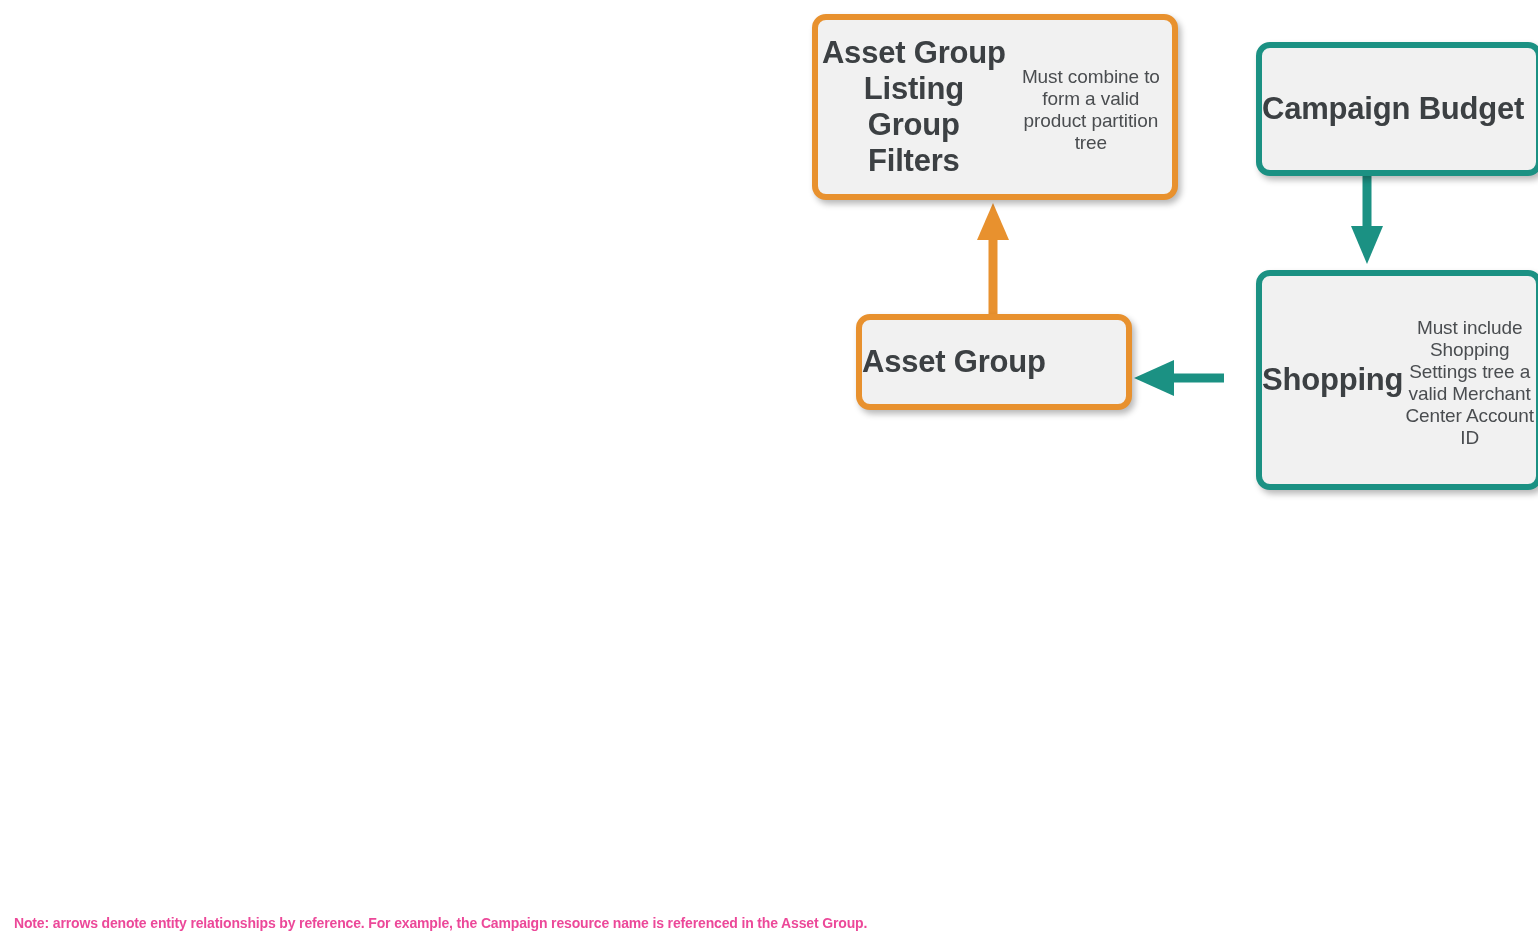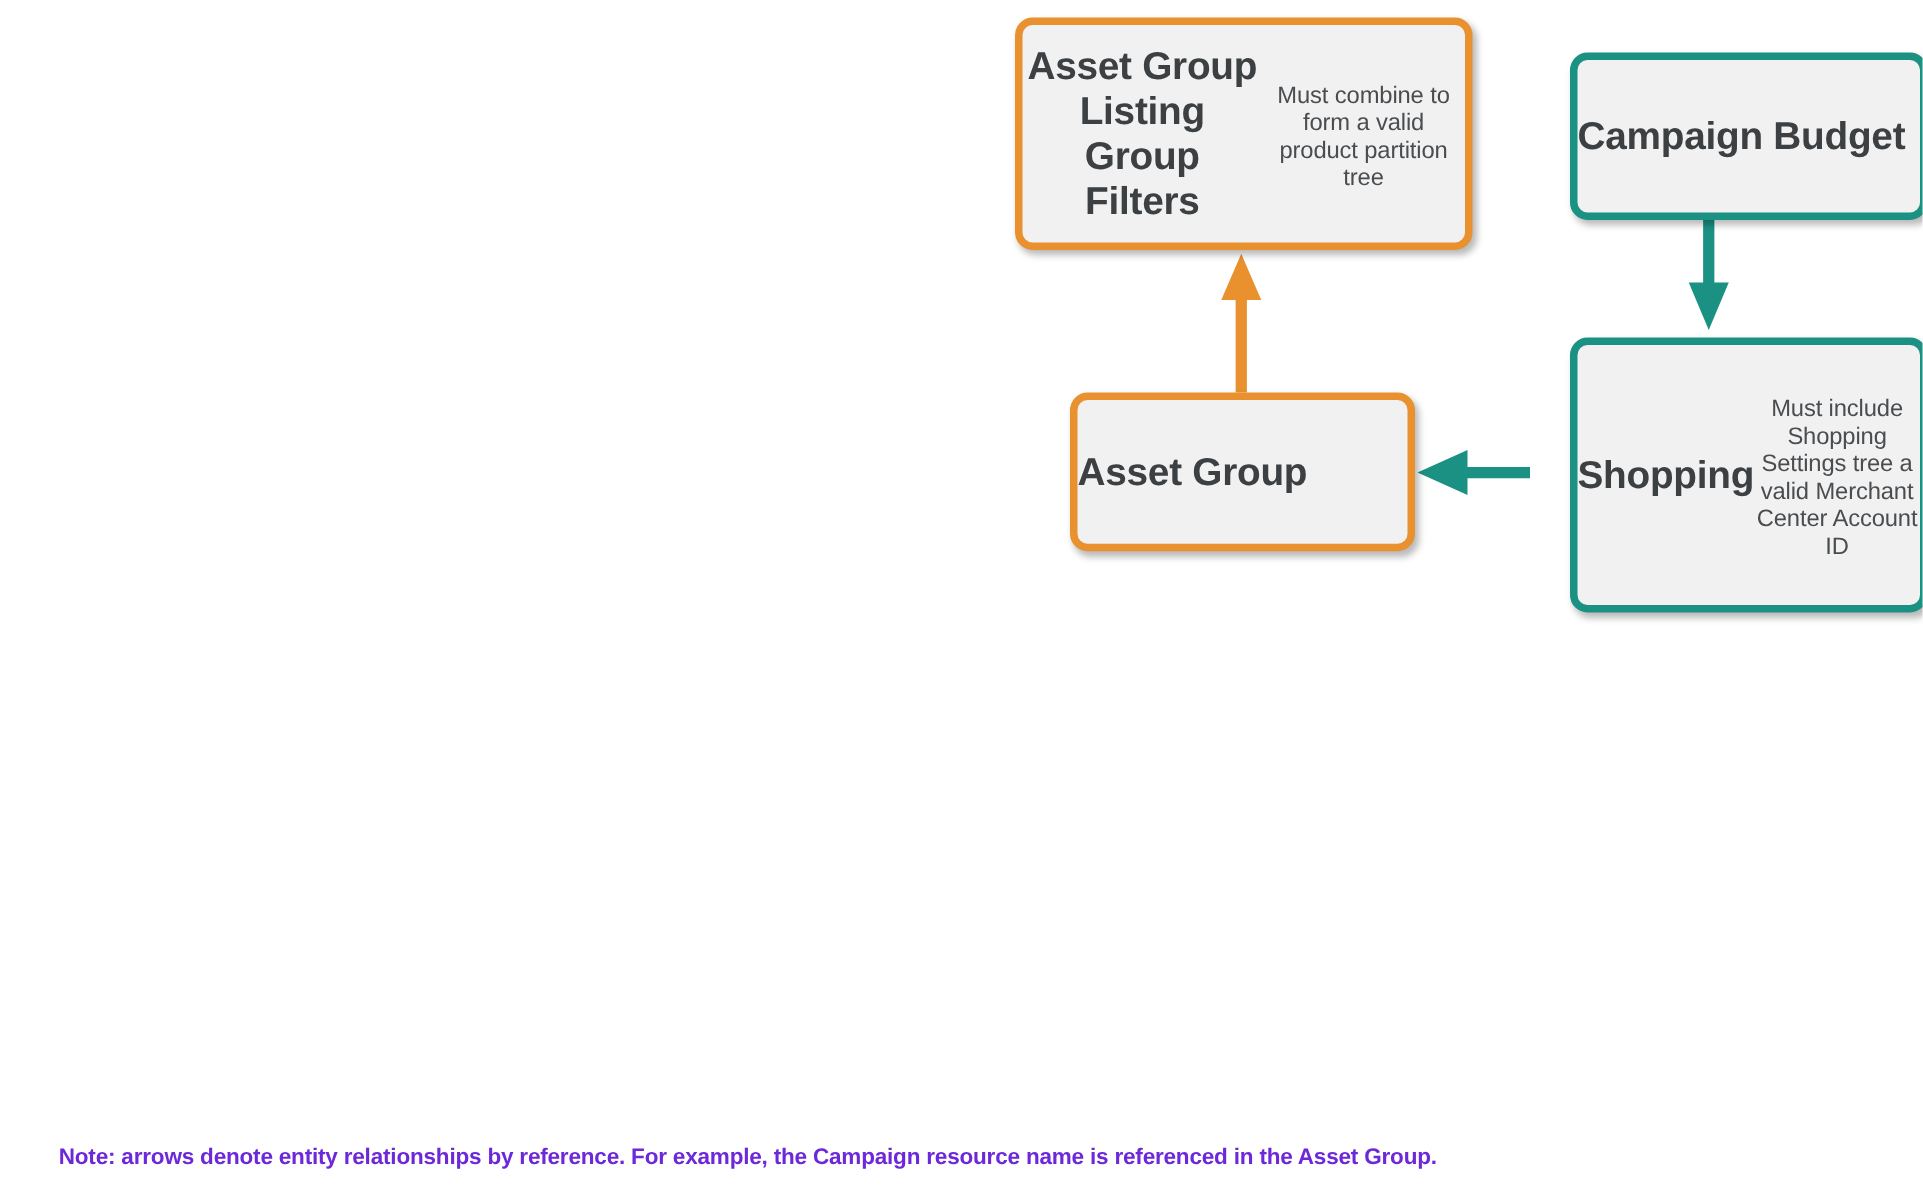--- a/index.html
+++ b/index.html
@@ -68,38 +68,37 @@
   }
 
   
   #node-asset-group-listing-group-filters {
     left: 812px;  top: 14px;   width: 366px;  height: 186px;
   }
   #node-campaign-budget {
     left: 1224px; top: 42px;   width: 286px;  height: 134px;
   }
   #node-asset-group {
-    left: 856px;  top: 314px;  width: 276px;  height: 127px;
+    left: 856px;  top: 314px;  width: 276px;  height: 96px;
   }
   #node-campaign {
     left: 1224px; top: 270px;  width: 286px;  height: 220px;
   }
 
   
   #footer-note {
     position: absolute;
     z-index: 3;
     left: 14px;
     top: 915px;
-    font-size: 18px;
+    font-size: 14px;
     font-weight: bold;
-    color: #6d28d9;
+    color: #ec4899;
     letter-spacing: -0.15px;
     white-space: nowrap;
-    margin-left: 33px;
   }
 </style>
 </head>
 <body>
 
 <div id="diagram-canvas">
 
   <svg id="connectors" viewBox="0 0 1538 948" width="1538" height="948" xmlns="http://www.w3.org/2000/svg">
 
     <g>

